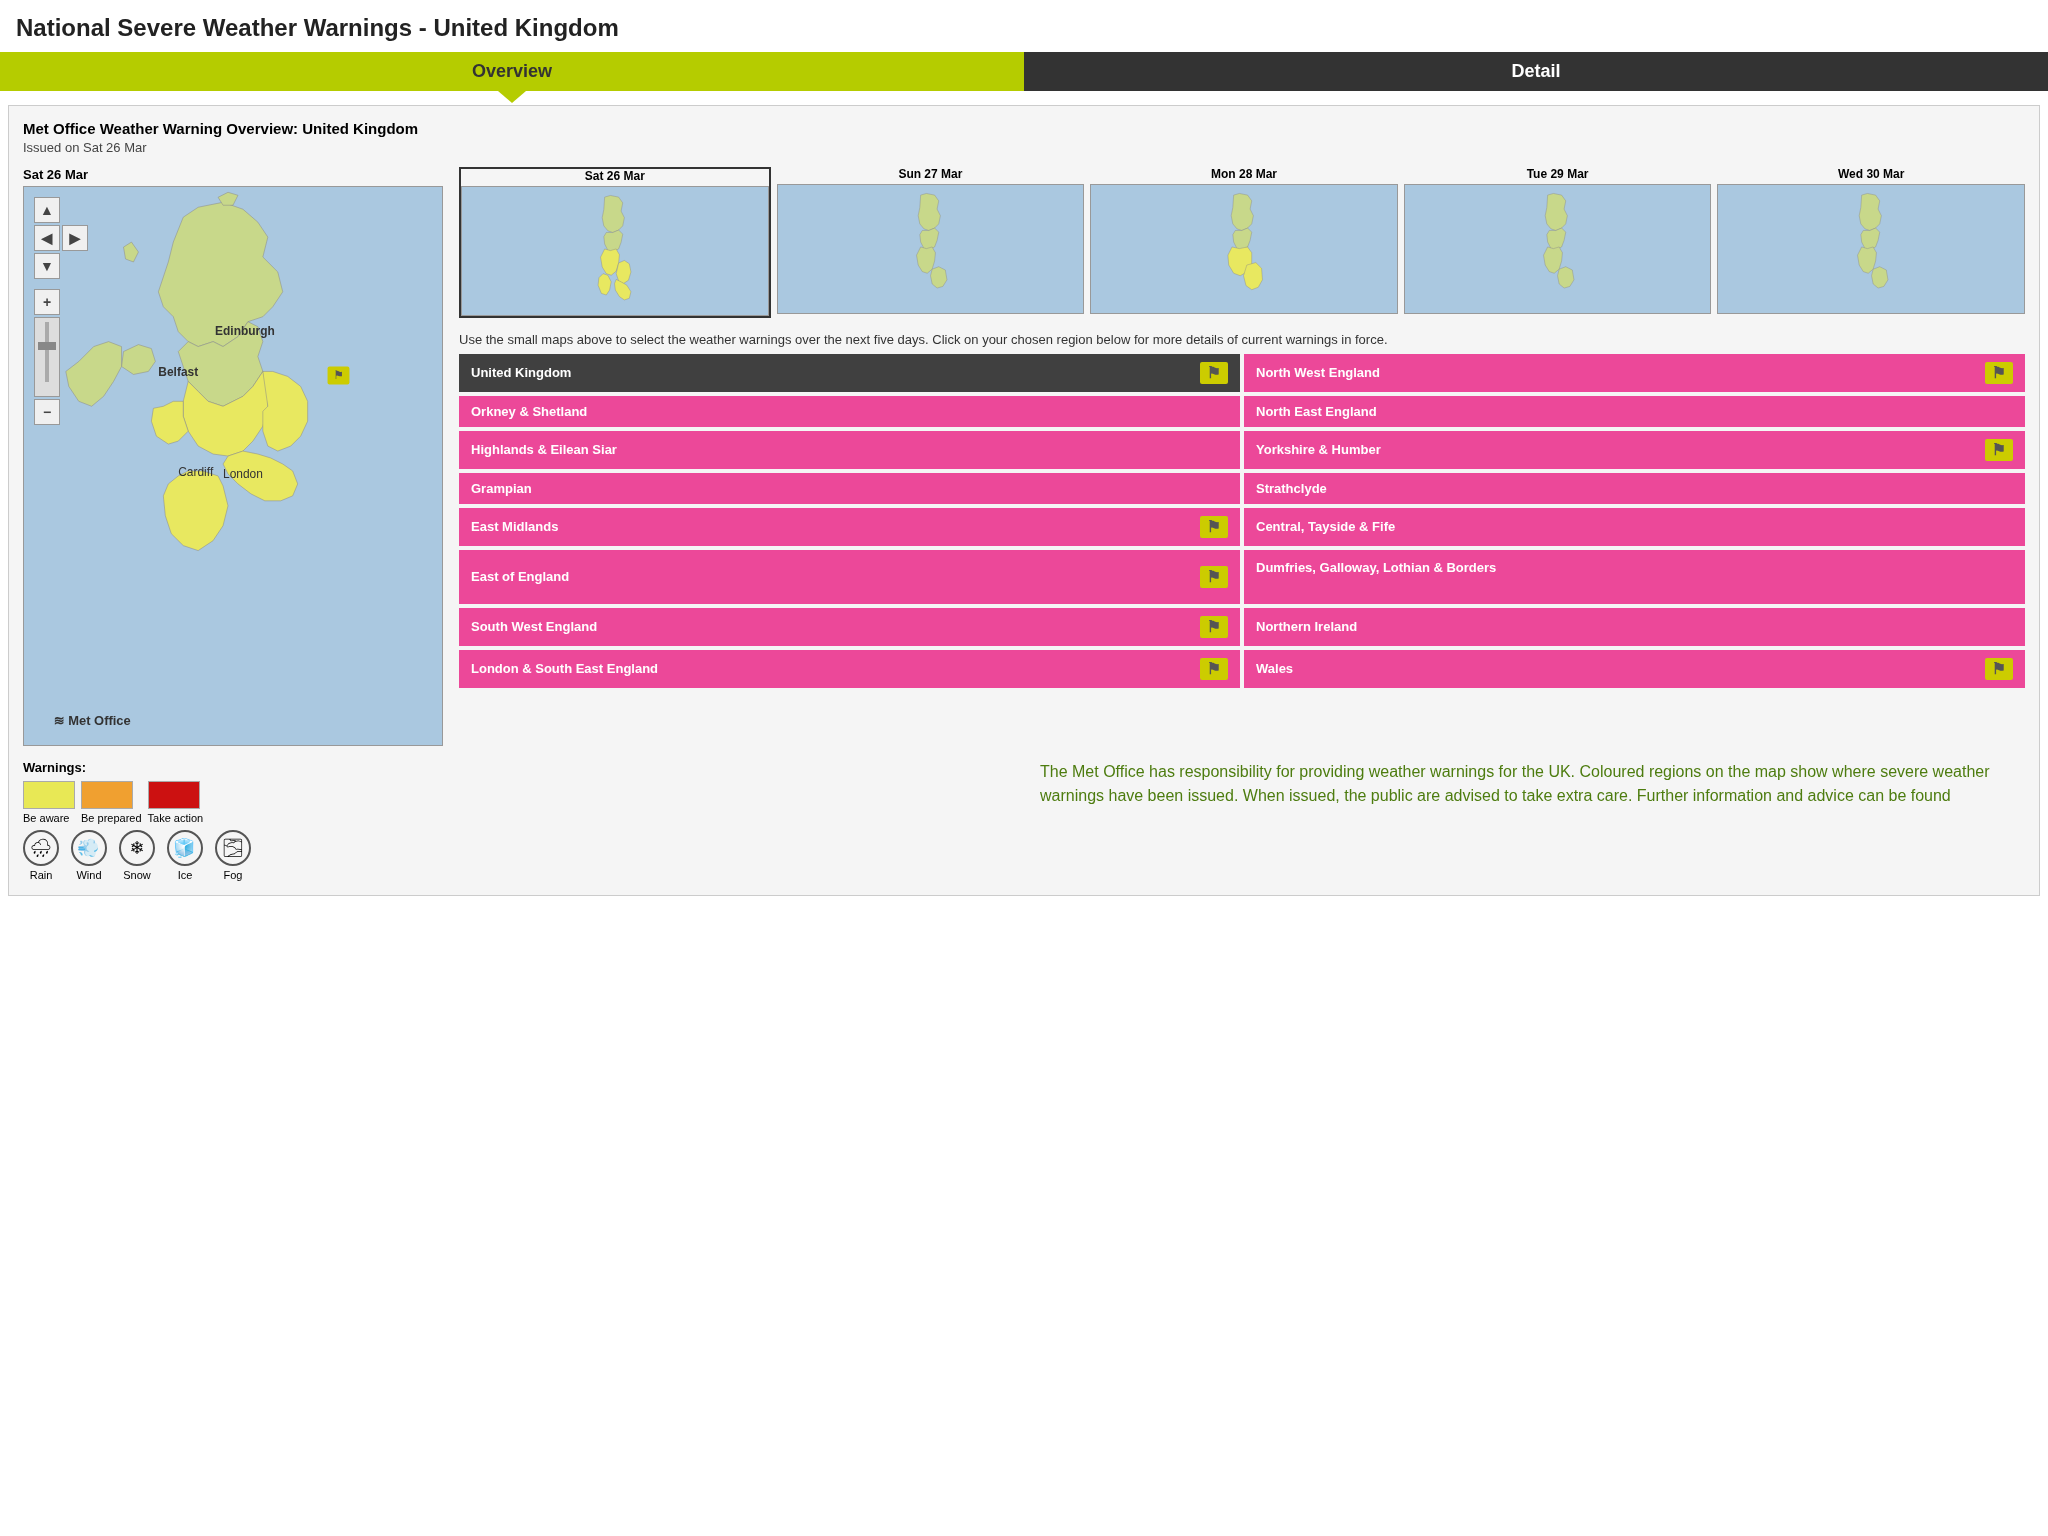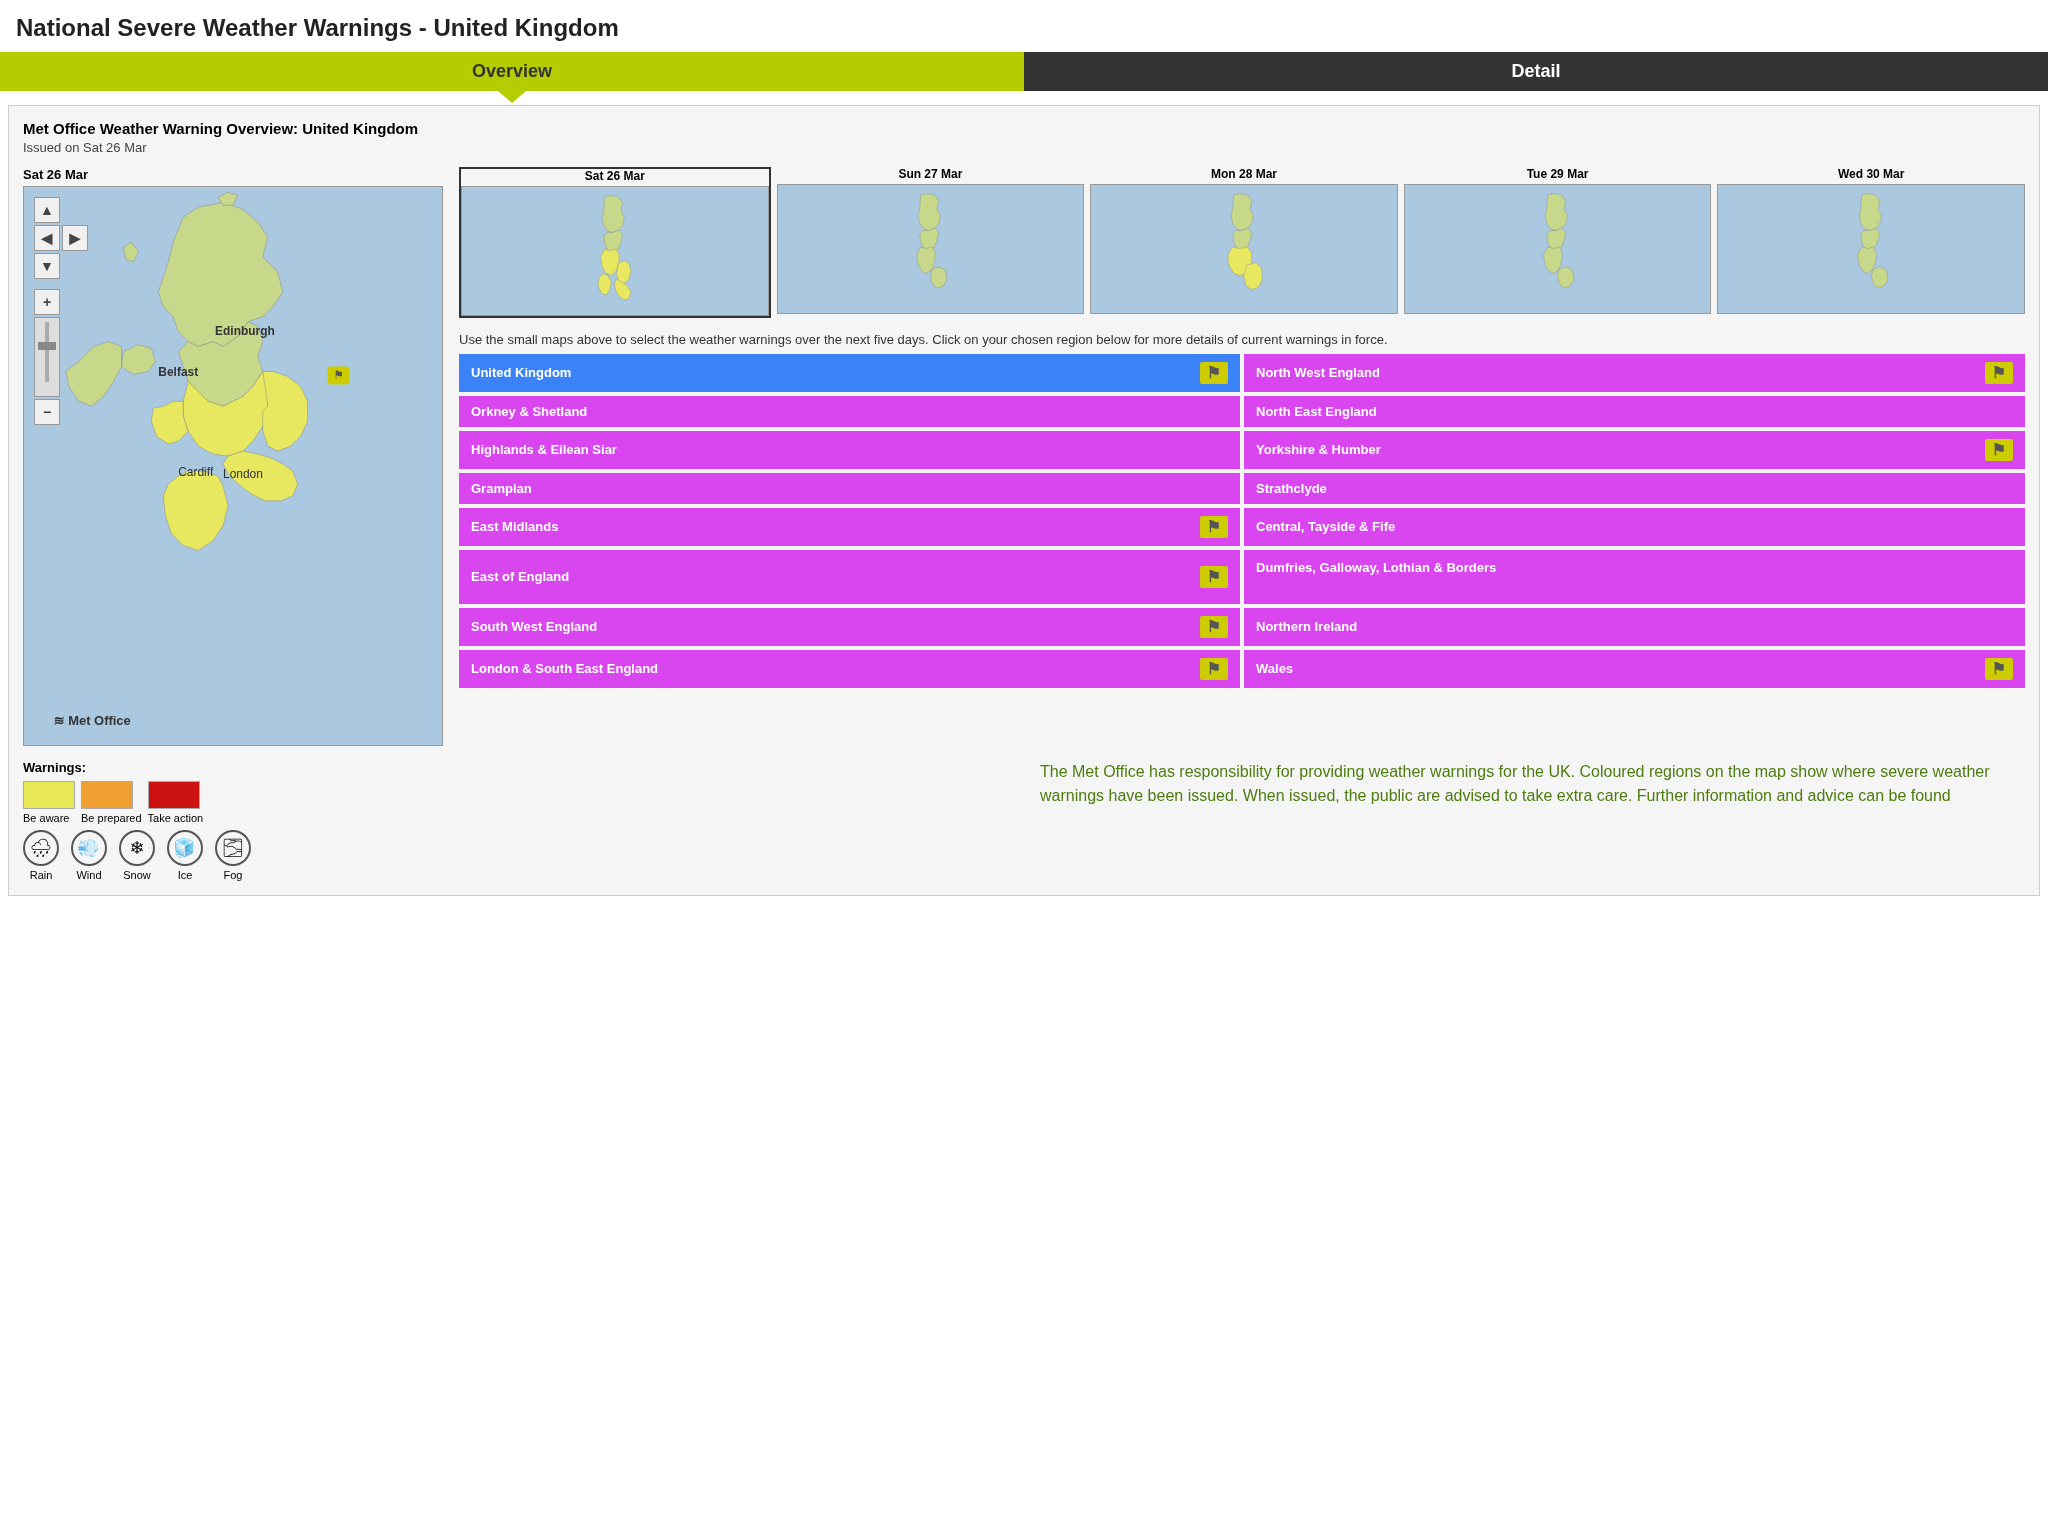--- a/index.html
+++ b/index.html
@@ -187,29 +187,29 @@
     
     .regions-grid {
       display: grid;
       grid-template-columns: 1fr 1fr;
       gap: 4px;
     }
     .region-row {
       display: flex;
       align-items: center;
       justify-content: space-between;
-      background: #d946ef;
+      background: #ec4899;
       color: #fff;
       padding: 8px 12px;
       cursor: pointer;
       font-size: 13px;
       font-weight: bold;
     }
     .region-row.active {
-      background: #3b82f6;
+      background: #404040;
     }
     .region-row.tall {
       min-height: 54px;
       align-items: flex-start;
       padding-top: 10px;
     }
     .warning-flag {
       display: inline-flex;
       align-items: center;
       justify-content: center;

